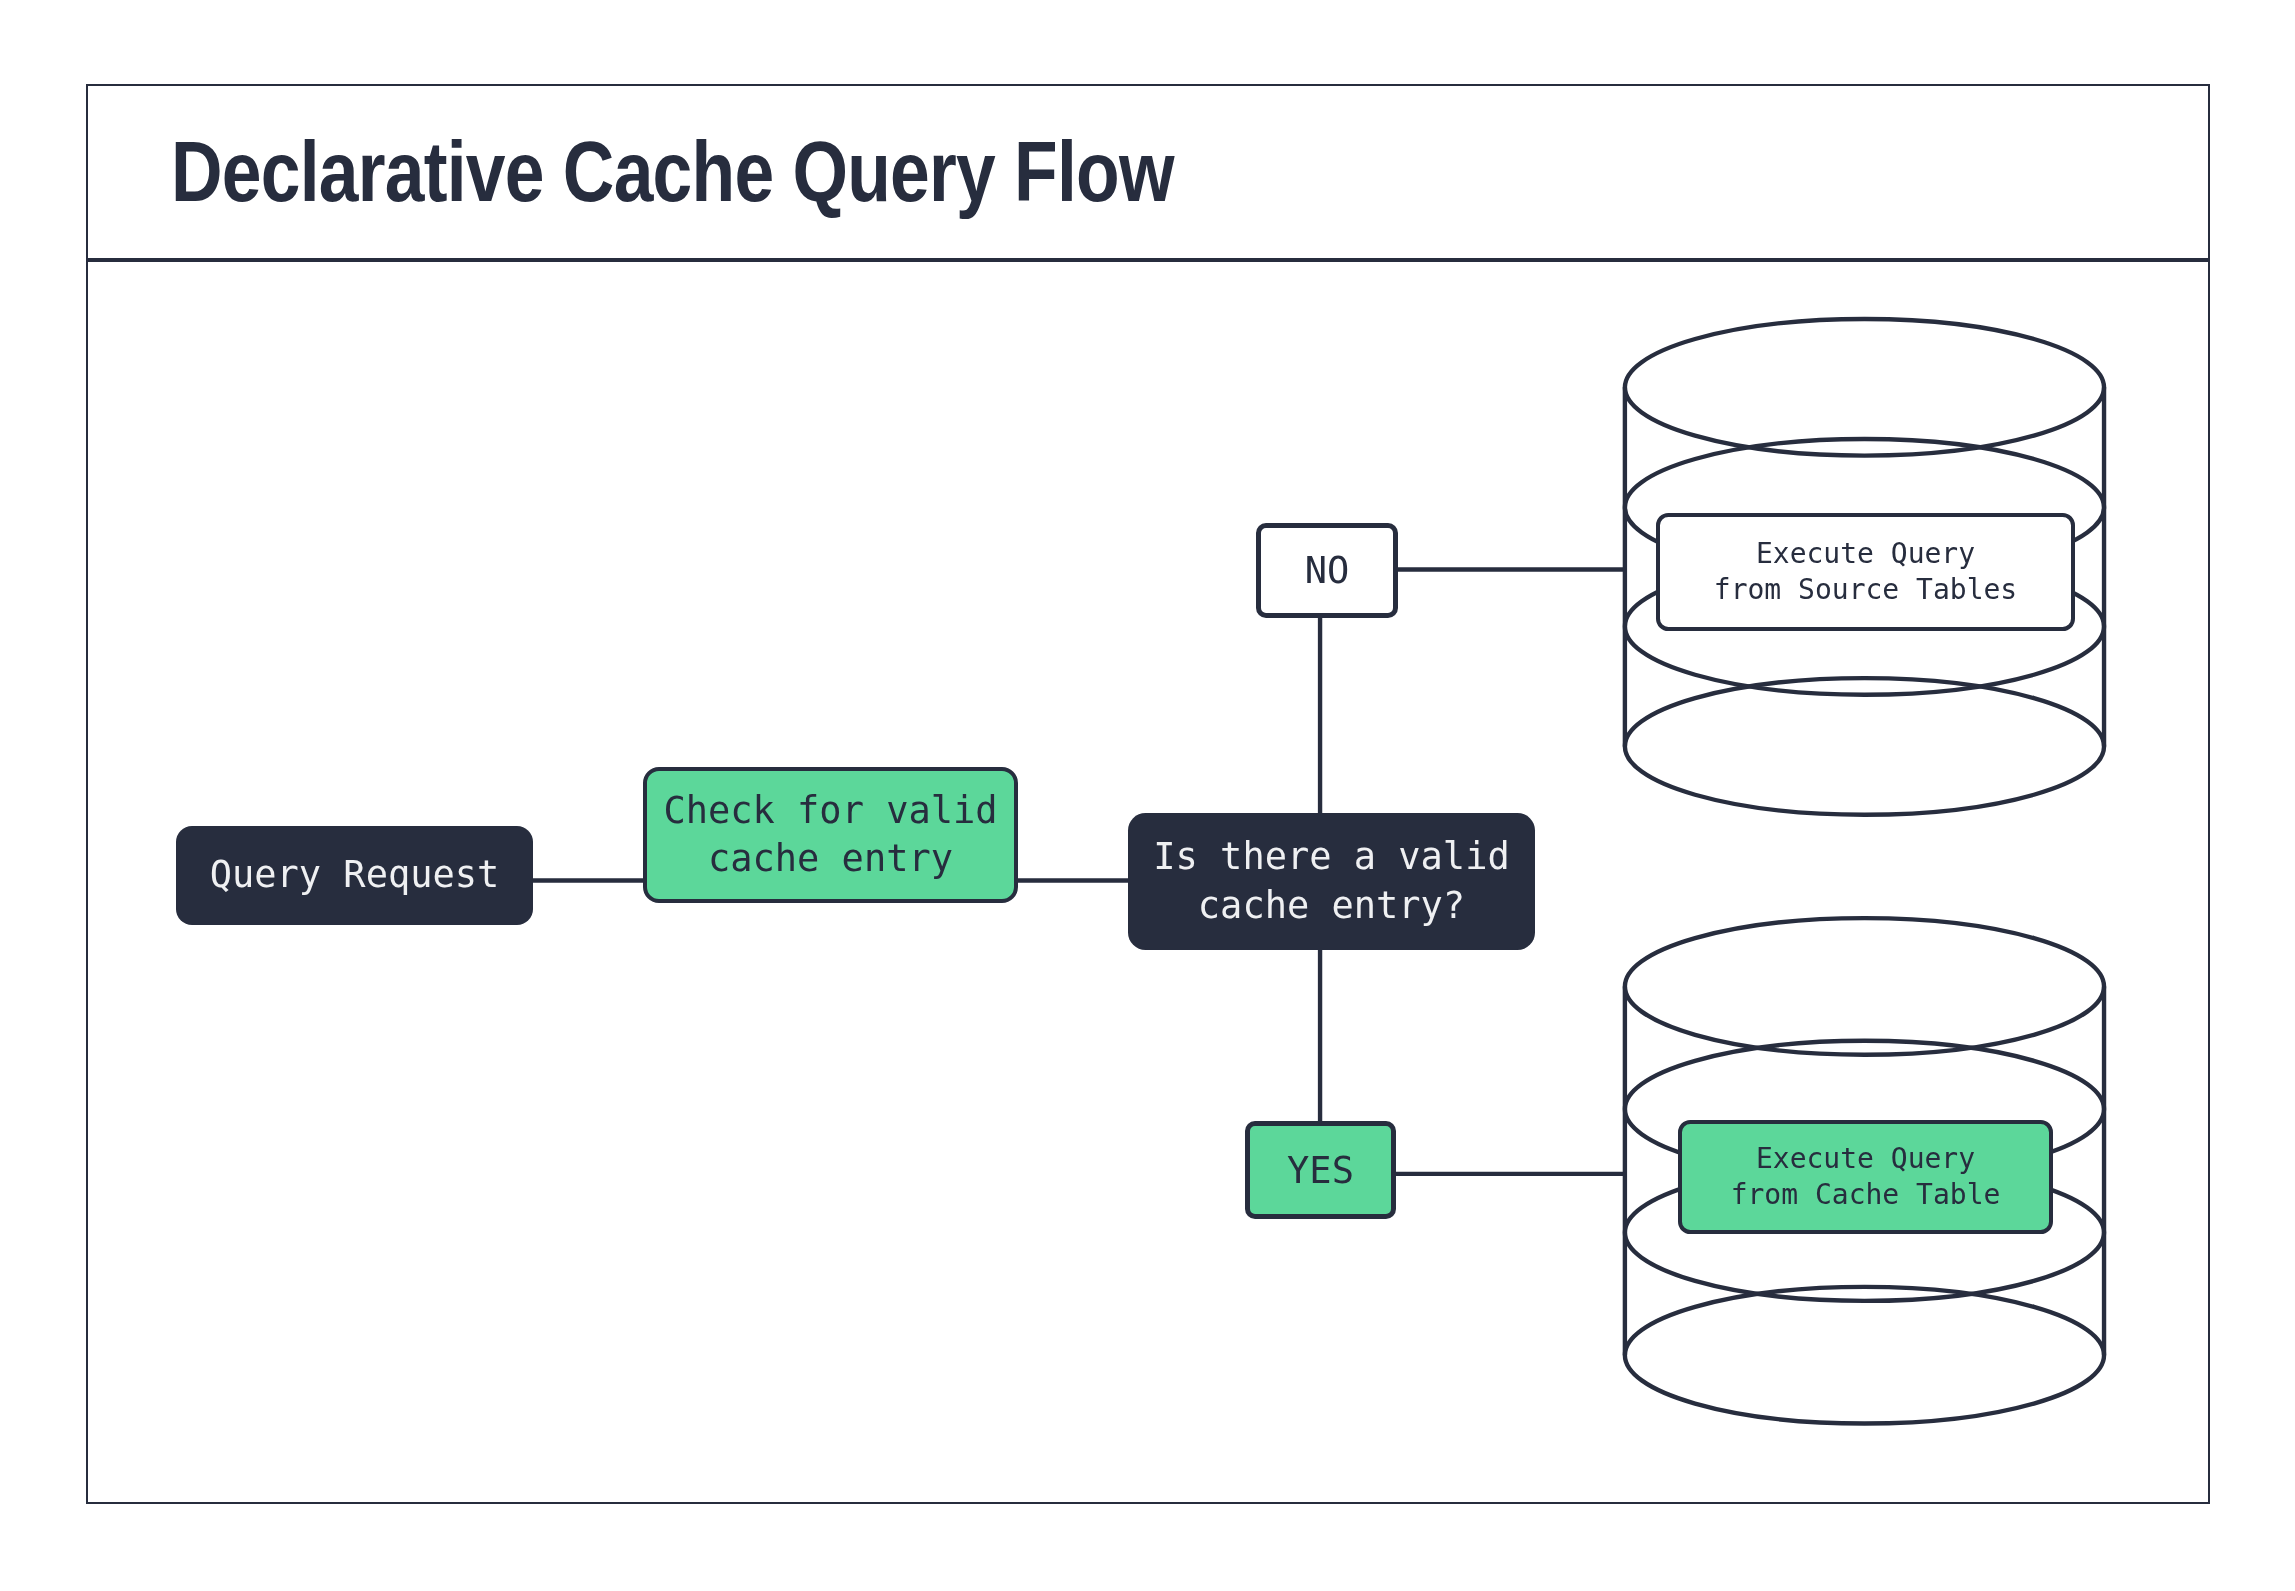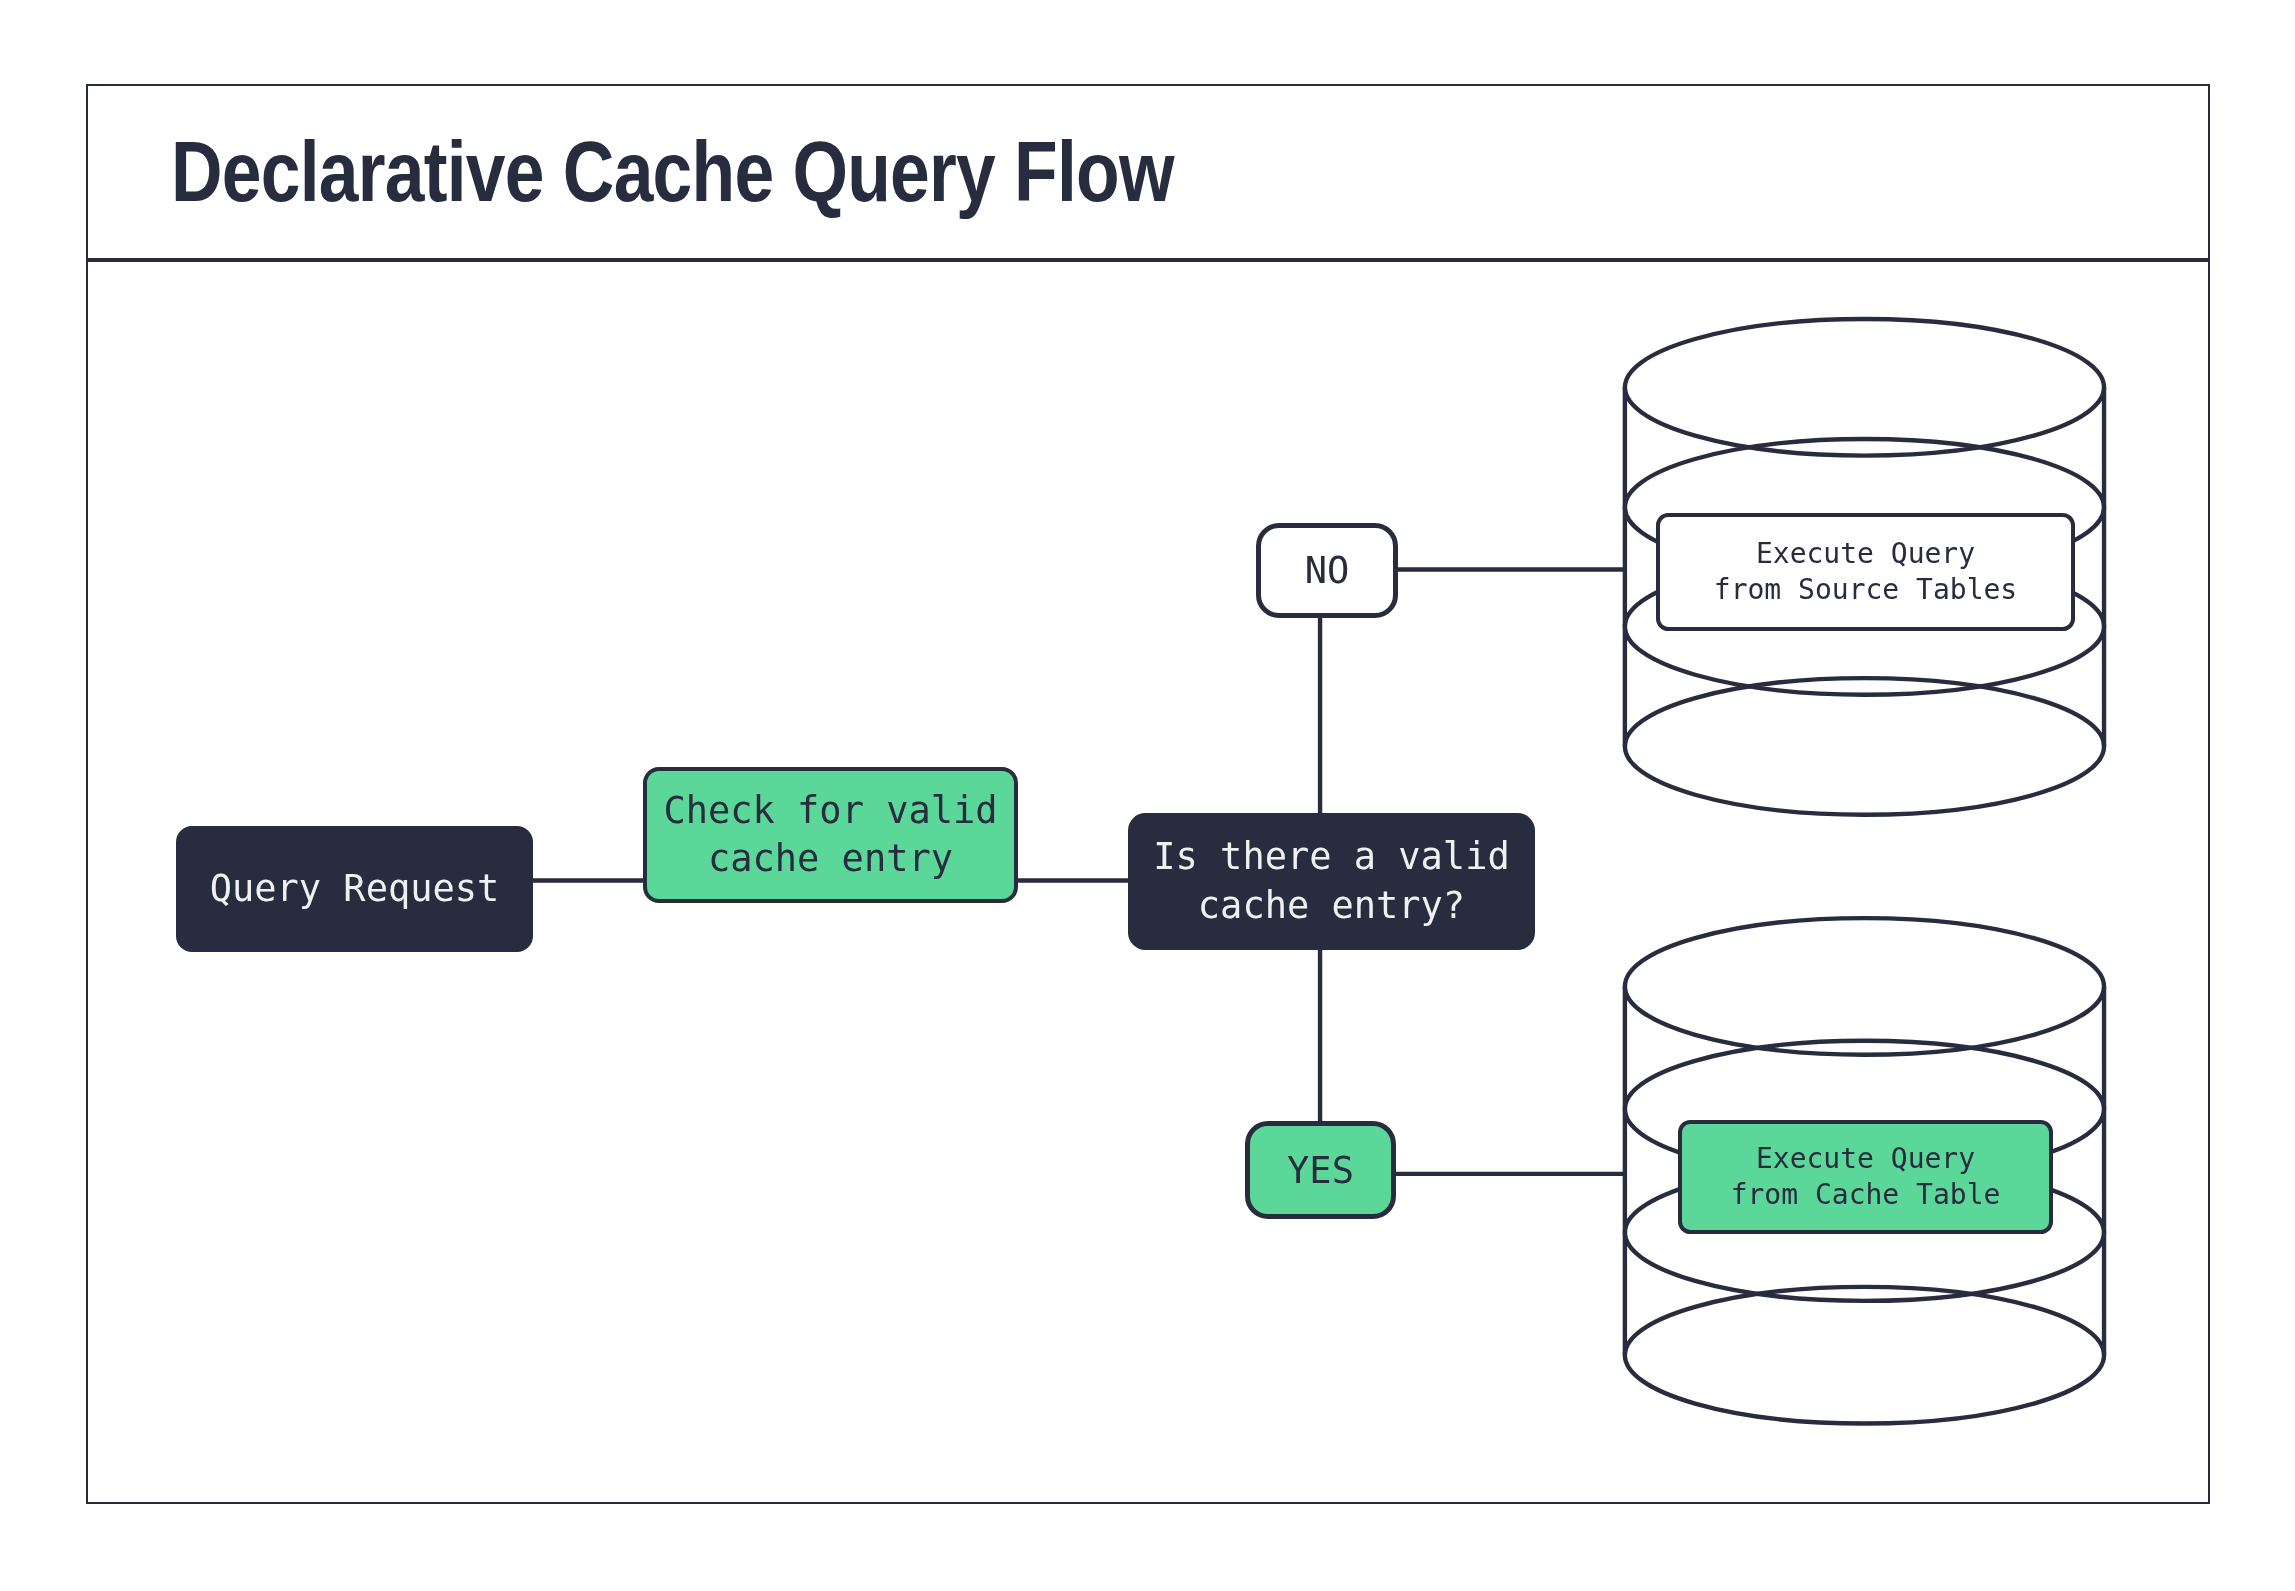--- a/index.html
+++ b/index.html
@@ -28,21 +28,21 @@
   }
   svg.layer{position:absolute;left:0;top:0;}
   .node{
     position:absolute;display:flex;align-items:center;justify-content:center;
     text-align:center;white-space:pre-line;line-height:1.3;
   }
   .node-dark{background:var(--navy);color:var(--text-light);border-radius:16px;font-size:37px;}
   .node-green{background:var(--green);color:var(--navy);border:4.4px solid var(--navy);border-radius:16px;font-size:37px;}
   .edge-label{
     position:absolute;display:flex;align-items:center;justify-content:center;
-    border:5.3px solid var(--navy);border-radius:23px;font-size:37px;color:var(--navy);font-weight:500;
+    border:5.3px solid var(--navy);border-radius:10px;font-size:37px;color:var(--navy);font-weight:500;
   }
   .edge-no{background:var(--white);}
   .edge-yes{background:var(--green);}
   .db-label{
     position:absolute;display:flex;align-items:center;justify-content:center;
     text-align:center;white-space:pre-line;line-height:1.3;
     border:4.4px solid var(--navy);border-radius:12.3px;font-size:28px;color:var(--navy);
   }
   .db-label-white{background:var(--white);}
   .db-label-green{background:var(--green);}
@@ -90,21 +90,21 @@
     </g>
   </svg>
 
   <div class="frame"></div>
   <div class="title-sep"></div>
 
   <div class="title-wrap">
     <span class="title">Declarative Cache Query Flow</span>
   </div>
 
-  <div class="node node-dark" style="left:176px;top:826px;width:357px;height:126px;">
+  <div class="node node-dark" style="left:176px;top:826px;width:357px;height:99px;">
     <span>Query Request</span>
   </div>
 
   <div class="node node-green" style="left:643px;top:767px;width:375px;height:136px;">
     <span>Check for valid
 cache entry</span>
   </div>
 
   <div class="node node-dark" style="left:1128px;top:813px;width:407px;height:137px;border-radius:17.5px;">
     <span>Is there a valid

